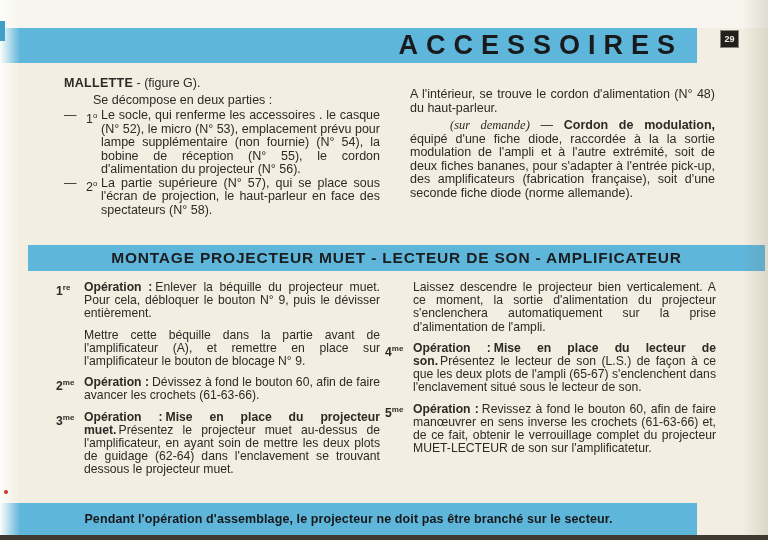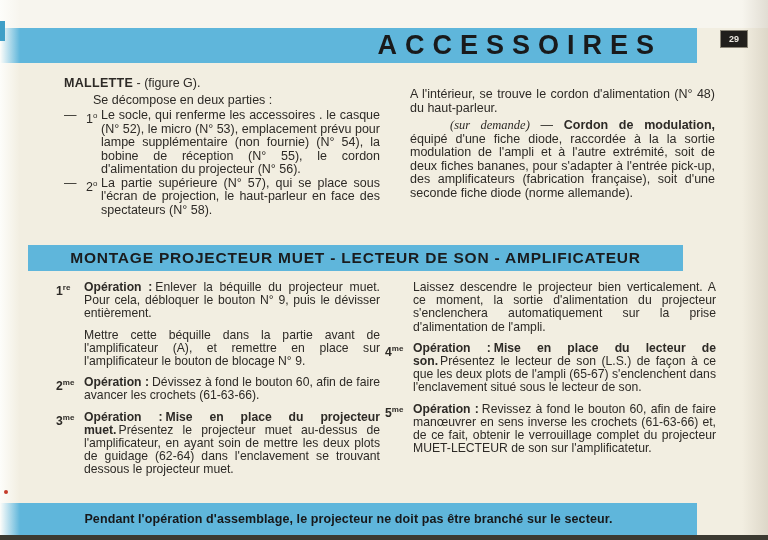--- a/index.html
+++ b/index.html
@@ -40,31 +40,31 @@
   }
   .red-speck {
     position: absolute; top: 490px; left: 4px; width: 4px; height: 4px;
     border-radius: 50%; background: #c43b2a; z-index: 7;
   }
 
   
   .band { background: #5fb6db; position: absolute; }
   .band-top { top: 28px; left: 0; width: 697px; height: 35px; }
   .band-top .title {
-    display: block; text-align: right; padding-right: 35px;
+    display: block; text-align: right; padding-right: 14px;
     font-size: 27px; line-height: 35px; font-weight: 600;
     letter-spacing: 8px; color: #191a1b; white-space: nowrap;
   }
   .page-num {
-    position: absolute; top: 31px; left: 721px; width: 26px; height: 16px;
+    position: absolute; top: 31px; left: 721px; width: 17px; height: 16px;
     background: #211f1c; color: #ece9e2; font-size: 9px; font-weight: 700;
     text-align: center; line-height: 16px;
     box-shadow: 0 0 0 1px #8b8678;
   }
-  .band-mid { top: 245px; left: 28px; width: 655px; height: 26px; }
+  .band-mid { top: 245px; left: 28px; width: 737px; height: 26px; }
   .band-mid .title {
     display: block; text-align: center;
     font-size: 15.5px; line-height: 26px; font-weight: 700;
     letter-spacing: 0.8px; color: #1a1c1e; white-space: nowrap;
   }
   .band-bot { top: 503px; left: 0; width: 697px; height: 33px; }
   .band-bot .warning {
     display: block; text-align: center;
     font-size: 12.5px; line-height: 33px; font-weight: 700;
     color: #17181a; letter-spacing: 0.1px;

